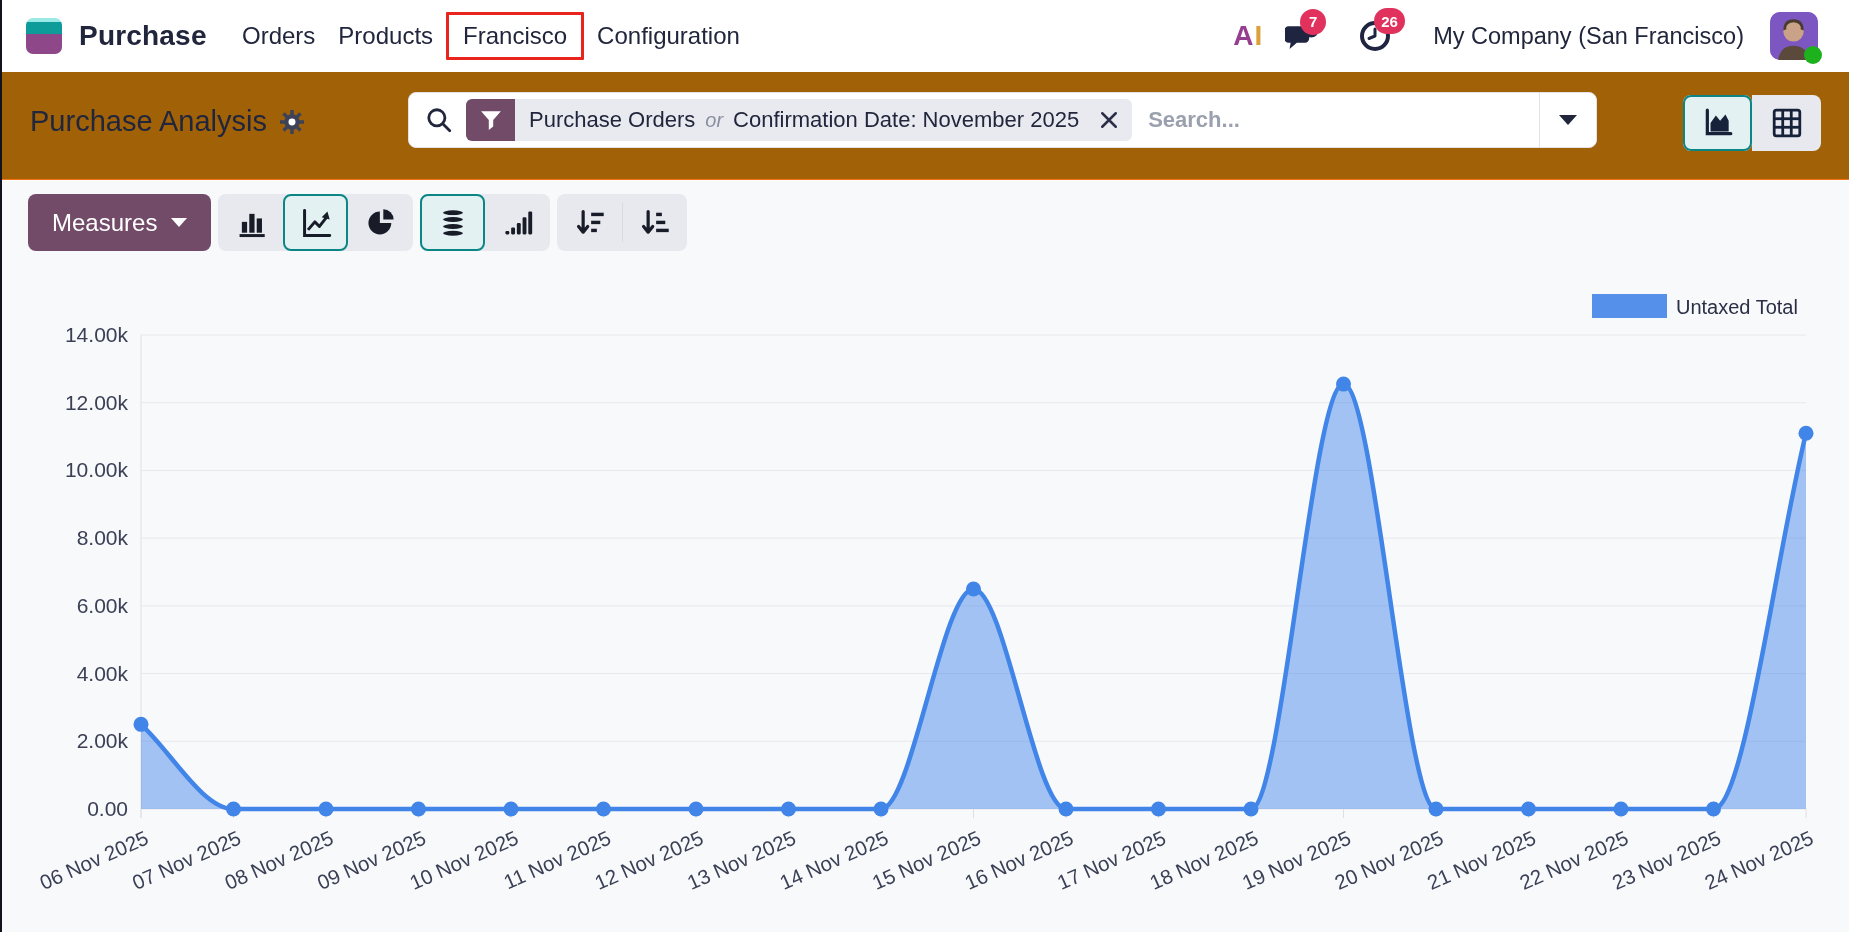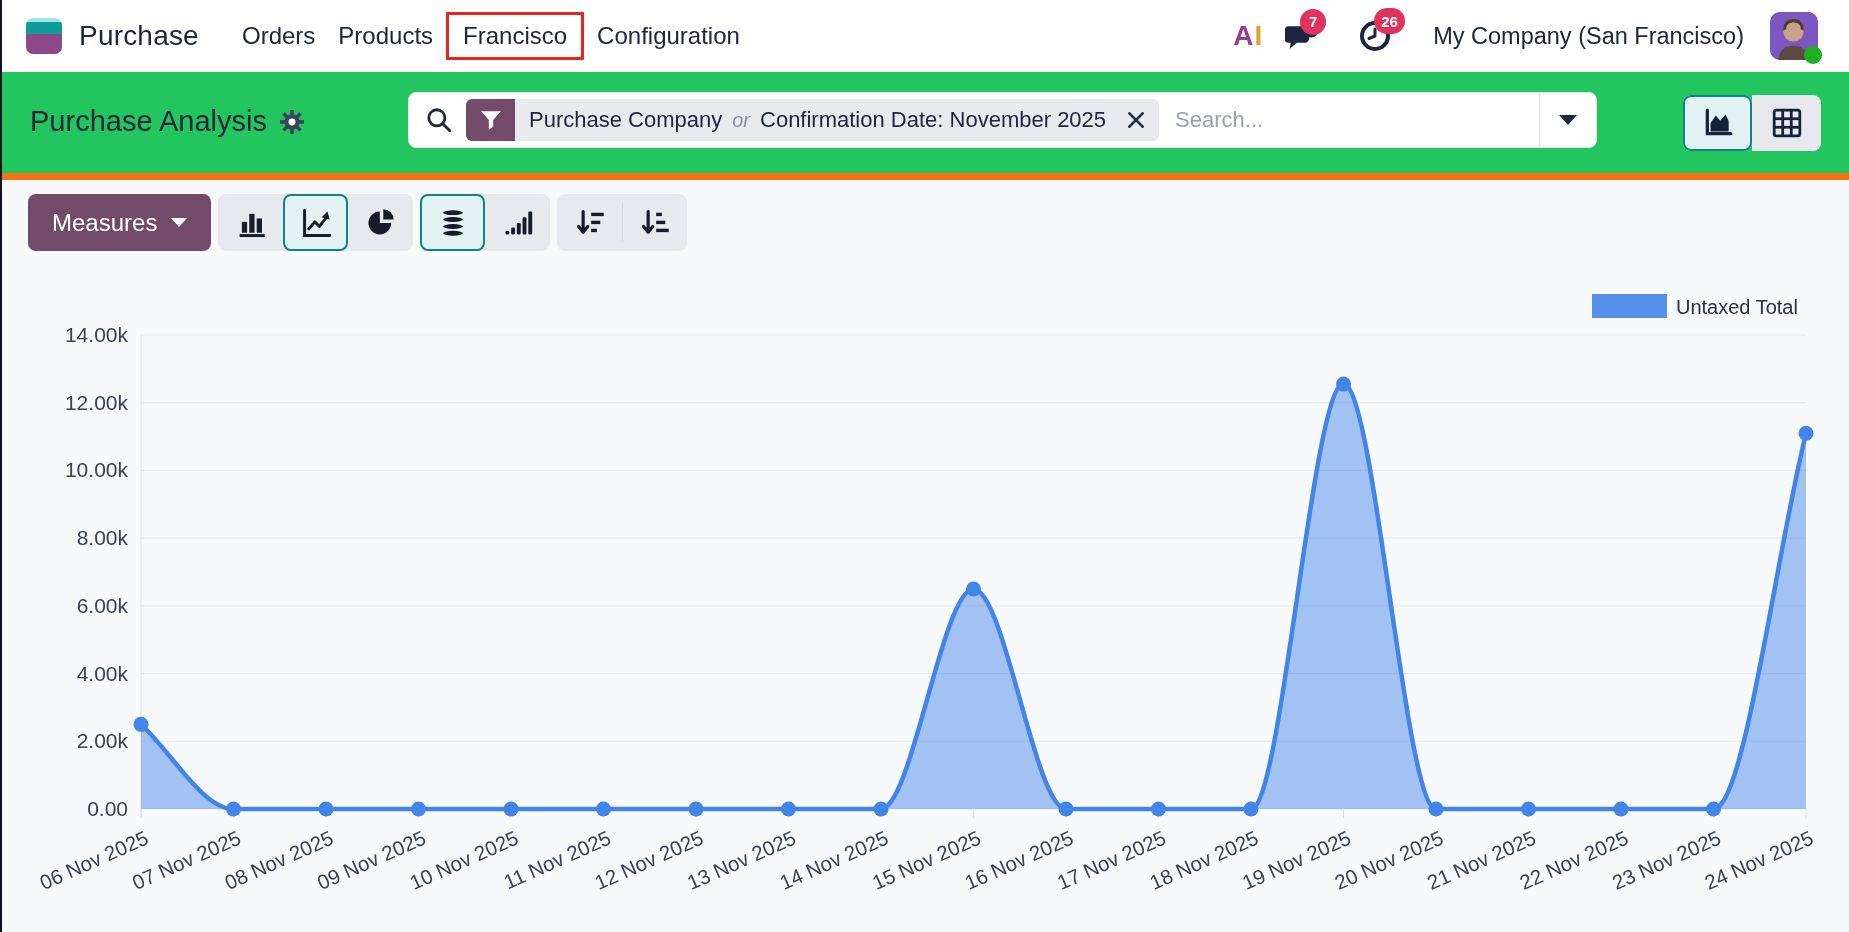--- a/index.html
+++ b/index.html
@@ -5,52 +5,52 @@
   * { margin:0; padding:0; box-sizing:border-box; }
   html,body { width:1849px; height:932px; overflow:hidden; background:#fff;
     font-family:"Liberation Sans", sans-serif; color:#21263c; }
   .left-edge { position:absolute; left:0; top:0; width:2px; height:932px; background:#11131f; z-index:50; }
 
   
   .navbar { position:absolute; top:0; left:0; width:1849px; height:72px; background:#fff; }
   .brand { position:absolute; left:26px; top:0; height:72px; display:flex; align-items:center; gap:17px; }
   .logo { width:36px; height:36px; border-radius:7px; display:block;
     background:linear-gradient(180deg,#9be9e6 0%,#9be9e6 12%,#0d9c9a 12%,#0d9c9a 45%,#8e4789 45%,#8e4789 100%); }
-  .app-name { font-size:28px; font-weight:400; letter-spacing:.2px; }
+  .app-name { font-size:28px; font-weight:700; letter-spacing:.2px; }
   .menus { position:absolute; left:242px; top:0; height:72px; display:flex; align-items:center; gap:23px; font-size:24px; }
   .menus a { color:#21263c; text-decoration:none; }
   .red-box { border:3px solid #e9241c; padding:7px 14px; border-radius:1px; margin:0 -10px; }
   .nav-right { position:absolute; right:31px; top:0; height:72px; display:flex; align-items:center; }
   .ai { font-size:28px; font-weight:700; letter-spacing:1px; }
   .ai .a { color:#953e90; } .ai .i { color:#dc9f3a; }
   .icon-wrap { position:relative; display:flex; align-items:center; }
   .m-chat { margin-left:22px; }
   .m-clock { margin-left:38px; }
   .m-company { margin-left:40px; }
   .m-avatar { margin-left:26px; }
   .badge { position:absolute; top:-11px; left:15px; min-width:26px; height:26px; padding:0 7px;
     background:#e0325c; color:#fff; border-radius:13px; font-size:15px; font-weight:700;
     display:flex; align-items:center; justify-content:center; }
   .company { font-size:23.5px; }
   .avatar { position:relative; width:48px; height:48px; border-radius:10px; background:#7d57c1; display:block; }
   .presence { position:absolute; right:-4px; bottom:-4px; width:18px; height:18px; border-radius:50%; background:#1eb11e; }
 
   
-  .control-panel { position:absolute; top:72px; left:0; width:1849px; height:108px; background:#22c55e; border-bottom:7px solid #f97316; }
+  .control-panel { position:absolute; top:72px; left:0; width:1849px; height:108px; background:#a16207; border-bottom:1px solid #f97316; }
   .cp-title { position:absolute; left:30px; top:33px; display:flex; align-items:center; gap:13px; }
   .cp-title h1 { font-size:29px; font-weight:500; }
   .searchbar { position:absolute; left:408px; top:20px; width:1189px; height:56px; background:#fff;
     border:1px solid #e2e3e9; border-radius:8px; display:flex; align-items:center; }
   .search-icon-wrap { padding:0 13px 0 16px; display:flex; }
   .facet { display:flex; align-items:stretch; height:42px; border-radius:6px; overflow:hidden; }
   .facet-icon { width:49px; background:#714B67; display:flex; align-items:center; justify-content:center; }
   .facet-body { background:#e9eaf0; display:flex; align-items:center; padding:0 14px; font-size:22px; white-space:nowrap; }
   .facet-body .op { font-style:italic; color:#8a8f9f; margin:0 10px; font-size:20px; }
   .facet-close { background:#e9eaf0; display:flex; align-items:center; padding:0 14px 0 7px; cursor:pointer; }
-  .search-input { flex:1; border:none; outline:none; font-size:22px; padding:0 16px; color:#21263c; background:transparent; font-family:inherit; }
+  .search-input { flex:1; border:none; outline:none; font-size:22px; padding:0 16px; color:#21263c; background:transparent; font-family:inherit;font-weight:bold; }
   .search-input::placeholder { color:#9aa0ad; }
   .search-caret { width:57px; align-self:stretch; border-left:1px solid #e2e3e9; display:flex; align-items:center; justify-content:center; }
   .caret-down { width:0; height:0; border-left:9px solid transparent; border-right:9px solid transparent; border-top:10px solid #21263c; }
   .view-switch { position:absolute; left:1683px; top:23px; display:flex; }
   .view-btn { width:69px; height:56px; display:flex; align-items:center; justify-content:center; background:#e8e9ee; border:none; }
   .view-btn.first { border-radius:8px 0 0 8px; }
   .view-btn.last { border-radius:0 8px 8px 0; }
   .view-btn.selected { background:#e3f1f2; outline:2px solid #0c8585; outline-offset:-2px; border-radius:8px; }
 
   
@@ -140,21 +140,21 @@
         <line x1="16.5" y1="16.5" x2="23" y2="23" stroke="#21263c" stroke-width="2.6" stroke-linecap="round"></line>
       </svg>
     </span>
     <span class="facet">
       <span class="facet-icon">
         <svg class="icon" width="22" height="22" viewBox="0 0 20 20">
           <path d="M1 2 h18 l-7 8 v6 l-4 3 v-9 z" fill="#fff"></path>
         </svg>
       </span>
       <span class="facet-body">
-        <span>Purchase Company</span>
+        <span>Purchase Orders</span>
         <span class="op">or</span>
         <span>Confirmation Date: November 2025</span>
       </span>
       <span class="facet-close">
         <svg class="icon" width="18" height="18" viewBox="0 0 16 16">
           <path d="M2 2 L14 14 M14 2 L2 14" stroke="#2a2f45" stroke-width="2.2" stroke-linecap="round"></path>
         </svg>
       </span>
     </span>
     <input class="search-input" type="text" placeholder="Search..." style="">

